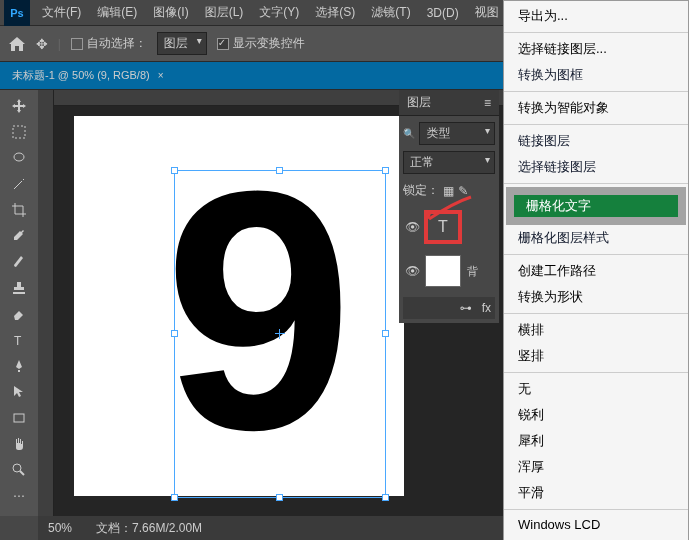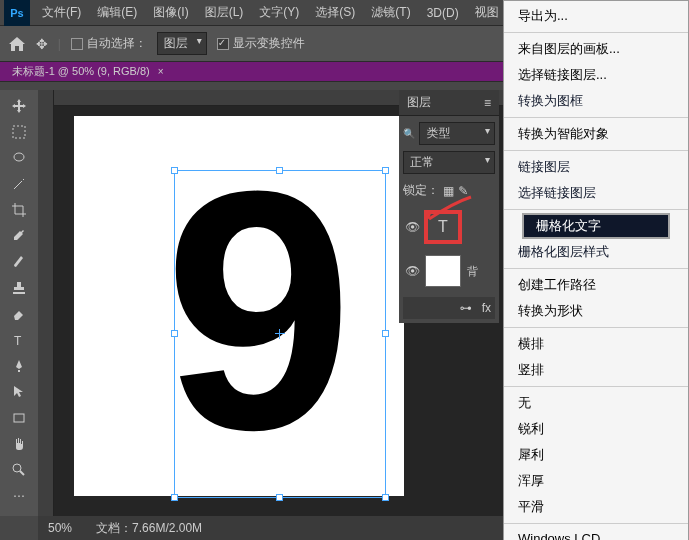--- a/index.html
+++ b/index.html
@@ -9,21 +9,21 @@
 .ps-logo span{color:#31a8ff;font-weight:bold;font-size:11px}
 .menu-item{padding:0 8px;height:41px;display:flex;align-items:center;cursor:default}
 .toolbar{height:36px;background:#535353;border-bottom:1px solid #2a2a2a;display:flex;align-items:center;padding:0 8px;gap:10px}
 .home-icon{width:18px;height:16px}
 .auto-select{display:flex;align-items:center;gap:4px}
 .checkbox{width:12px;height:12px;border:1px solid #999}
 .checkbox.checked{background:#3a3a3a;position:relative}
 .checkbox.checked::after{content:"✓";position:absolute;top:-2px;left:0;font-size:10px;color:#ccc}
 .dropdown{background:#3a3a3a;border:1px solid #222;padding:2px 18px 2px 6px;position:relative}
 .dropdown::after{content:"▾";position:absolute;right:4px;top:2px;font-size:10px}
-.doc-tab{height:20px;background:#701a75;display:flex;align-items:center;padding:0 12px;border-bottom:1px solid #2a2a2a}
+.doc-tab{height:28px;background:#0369a1;display:flex;align-items:center;padding:0 12px;border-bottom:1px solid #2a2a2a}
 .doc-tab span{font-size:11px}
 .doc-tab .close{margin-left:8px;font-size:10px}
 .main{position:absolute;top:90px;left:0;right:0;bottom:24px;display:flex}
 .tools{width:38px;background:#535353;display:flex;flex-direction:column;align-items:center;padding-top:4px;gap:2px}
 .tool{width:24px;height:24px;display:flex;align-items:center;justify-content:center;cursor:default}
 .tool svg{width:16px;height:16px}
 .canvas-area{flex:1;background:#252525;position:relative;overflow:hidden}
 .ruler-h{position:absolute;top:0;left:16px;right:0;height:16px;background:#3f3f3f;border-bottom:1px solid #222}
 .ruler-v{position:absolute;top:0;left:0;bottom:0;width:16px;background:#3f3f3f;border-right:1px solid #222}
 .canvas{position:absolute;top:26px;left:36px;width:330px;height:380px;background:#fff}
@@ -47,21 +47,21 @@
 .layer-row{display:flex;align-items:center;gap:6px;padding:4px 2px;margin-top:4px}
 .eye{width:14px;text-align:center}
 .layer-thumb{width:36px;height:32px;background:#fff;border:1px solid #666;display:flex;align-items:center;justify-content:center;color:#000;font-size:16px}
 .layer-thumb.t-sel{border:3px solid #e03a3a;outline:1px solid #e03a3a;color:#ccc;background:#474747}
 .layer-name{font-size:11px}
 .panel-footer{background:#3a3a3a;padding:4px;display:flex;justify-content:flex-end;gap:10px;margin-top:6px}
 .arrow-red{position:absolute;top:195px;right:216px;z-index:50}
 .context-menu{position:absolute;top:0;right:0;width:186px;background:#f5f5f5;border:1px solid #999;z-index:100;padding:2px 0}
 .cm-item{padding:4px 14px;color:#000;font-size:13px;cursor:default;white-space:nowrap}
 .cm-item.disabled{color:#0f172a}
-.cm-item.highlight{background:#0f172a;color:#fff;border:2px solid #a3a3a3;margin:0 18px;padding:2px 12px}
+.cm-item.highlight{background:#15803d;color:#fff;border:8px solid #a3a3a3;margin:0 2px;padding:2px 12px}
 .cm-sep{height:1px;background:#ccc;margin:3px 0}
 .small-icons{display:flex;gap:6px;margin-left:auto}
 .si{width:16px;height:16px;display:flex;align-items:center;justify-content:center;font-size:11px}
 </style>
 </head>
 <body>
 
 <div class="menubar">
   <div class="ps-logo">
       <span>Ps</span>
@@ -242,21 +242,20 @@
 </div>
 
 <svg class="arrow-red" width="50" height="30">
     <path d="M48 2 Q30 8 6 24" stroke="#e03a3a" stroke-width="3" fill="none"></path>
     <path d="M6 24 l-5 -2 l8 -6 z" fill="#e03a3a"></path>
   </svg>
 
 <div class="context-menu">
   <div class="cm-item">导出为...</div>
   <div class="cm-sep"></div>
-  <div class="cm-item">来自图层的画板...</div>
   <div class="cm-item">选择链接图层...</div>
   <div class="cm-item disabled">转换为图框</div>
   <div class="cm-sep"></div>
   <div class="cm-item">转换为智能对象</div>
   <div class="cm-sep"></div>
   <div class="cm-item disabled">链接图层</div>
   <div class="cm-item disabled">选择链接图层</div>
   <div class="cm-sep"></div>
   <div class="cm-item highlight">栅格化文字</div>
   <div class="cm-item disabled">栅格化图层样式</div>

